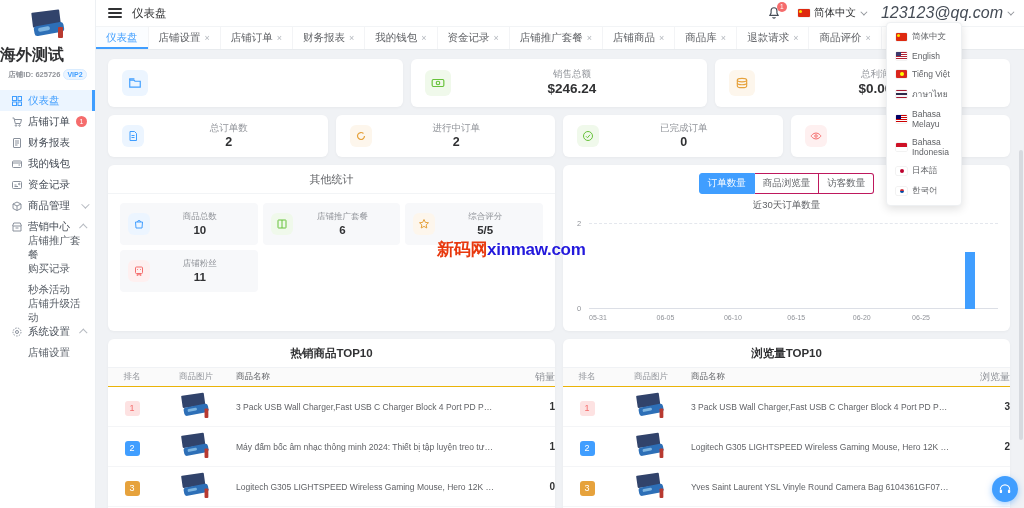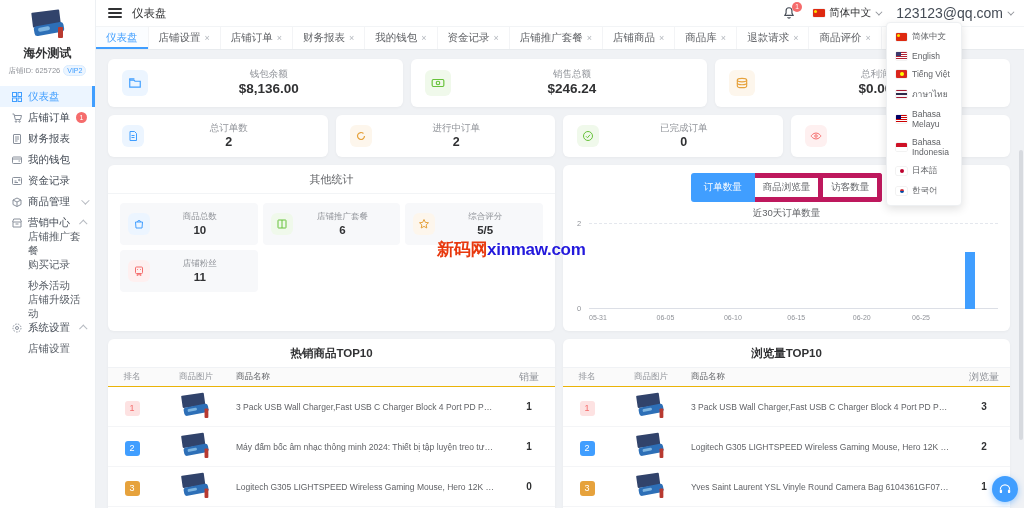--- a/index.html
+++ b/index.html
@@ -4,22 +4,22 @@
 <style>
   * { margin:0; padding:0; box-sizing:border-box; }
   html,body { width:1024px; height:508px; overflow:hidden; background:#f0f2f5;
     font-family:"Liberation Sans","DejaVu Sans",sans-serif; color:#303133; }
   .app { position:relative; width:1024px; height:508px; }
 
   
   .sidebar { position:absolute; left:0; top:0; width:96px; height:508px; background:#fff;
     border-right:1px solid #edf0f3; z-index:5; }
   .logo-wrap { width:48px; height:36px; margin:7px auto 2px; display:flex; align-items:center; justify-content:center; }
-  .store-name { text-align:center; font-size:12px; font-weight:bold; color:#303133; }
-  .store-meta { display:flex; align-items:center; justify-content:center; gap:3px; margin-top:3px; }
+  .store-name { text-align:left; font-size:16px; font-weight:bold; color:#303133; }
+  .store-meta { display:flex; align-items:center; justify-content:center; gap:3px; margin-top:3px;font-weight:bold; }
   .store-id { font-size:7.5px; color:#909399; }
   .vip { font-size:7px; color:#409eff; background:#ecf5ff; border:1px solid #d9ecff; border-radius:6px; padding:0 3px; line-height:9px; }
   .nav { margin-top:10px; }
   .mi { position:relative; display:flex; align-items:center; gap:5px; height:21px; padding:0 8px 0 11px;
     font-size:10.5px; color:#454c56; cursor:pointer; }
   .mi .ic { width:12px; height:12px; flex:none; display:flex; color:#8a919c; }
   .mi .ic svg { width:12px; height:12px; }
   .mi.active { color:#409eff; background:#ecf5ff; }
   .mi.active .ic { color:#409eff; }
   .mi.active::after { content:""; position:absolute; right:0; top:0; width:3px; height:100%; background:#409eff; }
@@ -35,21 +35,21 @@
     display:flex; align-items:center; padding:0 12px; z-index:6; }
   .hamburger { width:14px; height:10px; display:flex; flex-direction:column; justify-content:space-between; cursor:pointer; }
   .hamburger i { display:block; height:1.6px; background:#303133; border-radius:1px; }
   .crumb { font-size:11.5px; margin-left:10px; color:#303133; }
   .nav-right { margin-left:auto; display:flex; align-items:center; gap:16px; }
   .bell-wrap { position:relative; width:15px; height:15px; cursor:pointer; color:#454c56; }
   .bell-wrap svg { width:14px; height:14px; }
   .bell-badge { position:absolute; top:-4px; right:-5px; min-width:10px; height:10px; border-radius:5px;
     background:#f56c6c; color:#fff; font-size:6.5px; line-height:10px; text-align:center; padding:0 2px; }
   .lang-trigger, .account { display:flex; align-items:center; gap:4px; font-size:10.5px; color:#303133; cursor:pointer; }
-  .account { font-size:14px; color:#454c56; }
+  .account { font-size:16px; color:#454c56;font-style:italic; }
   .caret { width:5px; height:5px; border-right:1.2px solid #909399; border-bottom:1.2px solid #909399;
     transform:rotate(45deg) translateY(-2px); }
 
   .flag { width:12px; height:8px; border-radius:1px; display:inline-block; flex:none; position:relative;
     box-shadow:0 0 0 .5px rgba(0,0,0,.10); overflow:hidden; }
   .flag.cn { background:#de2910; } .flag.cn::after { content:""; position:absolute; left:1px; top:1px; width:3px; height:3px; background:#ffde00; border-radius:50%; }
   .flag.us { background:repeating-linear-gradient(180deg,#b22234 0 1px,#fff 1px 2px); } .flag.us::after { content:""; position:absolute; left:0; top:0; width:5px; height:4px; background:#3c3b6e; }
   .flag.vn { background:#da251d; } .flag.vn::after { content:""; position:absolute; left:4px; top:2px; width:4px; height:4px; background:#ff0; border-radius:50%; }
   .flag.th { background:linear-gradient(180deg,#a51931 0 17%,#f4f5f8 17% 34%,#2d2a4a 34% 66%,#f4f5f8 66% 83%,#a51931 83%); }
   .flag.my { background:repeating-linear-gradient(180deg,#cc0001 0 1px,#fff 1px 2px); } .flag.my::after { content:""; position:absolute; left:0; top:0; width:5px; height:4px; background:#010066; }
@@ -92,21 +92,21 @@
   .mini-grid { display:grid; grid-template-columns:repeat(3,1fr); gap:5px; padding:9px 12px; }
   .mini { background:#f7f8fa; border-radius:4px; height:42px; display:flex; align-items:center; padding:0 8px; }
   .mini .clabel { font-size:8.5px; display:flex; align-items:center; justify-content:center; gap:2px; }
   .mini .cval { font-size:11.5px; }
   .info-i { width:8px; height:8px; border:1px solid #a8abb2; border-radius:50%; color:#a8abb2;
     font-size:6px; line-height:7px; text-align:center; display:inline-block; }
   .info-i::before { content:"i"; }
 
   
   .chart-tabs { display:flex; justify-content:center; padding-top:8px; }
-  .ctab { font-size:9.5px; color:#606266; border:5px solid #be185d; background:#fff; padding:3px 8px; cursor:pointer; }
+  .ctab { font-size:9.5px; color:#606266; border:1px solid #be185d; background:#fff; padding:3px 8px; cursor:pointer; }
   .ctab:first-child { border-radius:3px 0 0 3px; }
   .ctab:last-child { border-radius:0 3px 3px 0; }
   .ctab + .ctab { border-left:none; }
   .ctab.active { background:#409eff; border-color:#409eff; color:#fff; }
   .chart-sub { text-align:center; font-size:9.5px; color:#606266; margin-top:5px; }
   .plot { position:absolute; left:26px; right:12px; top:58px; bottom:22px; }
   .gridline-top { position:absolute; left:0; right:0; top:0; border-top:1px dashed #e4e7ed; }
   .axis-bottom { position:absolute; left:0; right:0; bottom:0; border-bottom:1px solid #dcdfe6; }
   .ytick { position:absolute; font-size:7.5px; color:#909399; }
   .ytick.t2 { left:-12px; top:-4px; }
@@ -119,21 +119,21 @@
   
   .tbl-title { font-size:11.5px; font-weight:bold; color:#303133; text-align:center; padding:7px 0 6px; }
   .tbl-head, .tbl-row { display:flex; align-items:center; }
   .tbl-head { height:20px; background:#fafafa; border-top:1px solid #f0f2f5; border-bottom:1px solid #eab308;
     font-size:8.5px; color:#909399; }
   .tbl-row { height:40px; border-bottom:1px solid #f4f5f7; }
   .col-rank { width:48px; text-align:center; flex:none; }
   .col-img { width:80px; text-align:center; flex:none; display:flex; justify-content:center; }
   .col-name { flex:1; font-size:8.5px; color:#606266; padding-right:8px;
     overflow:hidden; text-overflow:ellipsis; white-space:nowrap; }
-  .col-val { width:52px; text-align:center; flex:none; font-size:10px; }
+  .col-val { width:52px; text-align:right; flex:none; font-size:10px; }
   .tbl-row .col-val { font-weight:bold; color:#303133; }
   .rank { display:inline-block; width:15px; height:15px; border-radius:3px; font-size:9px; line-height:15px; text-align:center; }
   .rk1 { background:#fde2e2; color:#f56c6c; }
   .rk2 { background:#409eff; color:#fff; }
   .rk3 { background:#e6a23c; color:#fff; }
   .thumb { width:38px; height:29px; }
 
   
   .lang-menu { position:absolute; top:22px; right:62px; width:76px; background:#fff; border:1px solid #eef0f2;
     border-radius:4px; box-shadow:0 3px 10px rgba(0,0,0,.12); padding:4px 0; z-index:50; }
@@ -344,24 +344,20 @@
   <main class="content">
 
     <div class="row r1">
       <div class="card">
         <span class="icbox c-blue">
             <svg viewBox="0 0 24 24" fill="none" stroke="currentColor" stroke-width="2">
               <path d="M3 7h7l2 2h9v10H3z"></path>
               <path d="M3 7V5h8"></path>
             </svg>
           </span>
-        <div class="cmid">
-            <div class="clabel">钱包余额</div>
-            <div class="cval">$8,136.00</div>
-          </div>
       </div>
       <div class="card">
         <span class="icbox c-green">
             <svg viewBox="0 0 24 24" fill="none" stroke="currentColor" stroke-width="2">
               <rect x="2" y="6" width="20" height="12" rx="2"></rect>
               <circle cx="12" cy="12" r="3"></circle>
             </svg>
           </span>
         <div class="cmid">
             <div class="clabel">销售总额</div>

